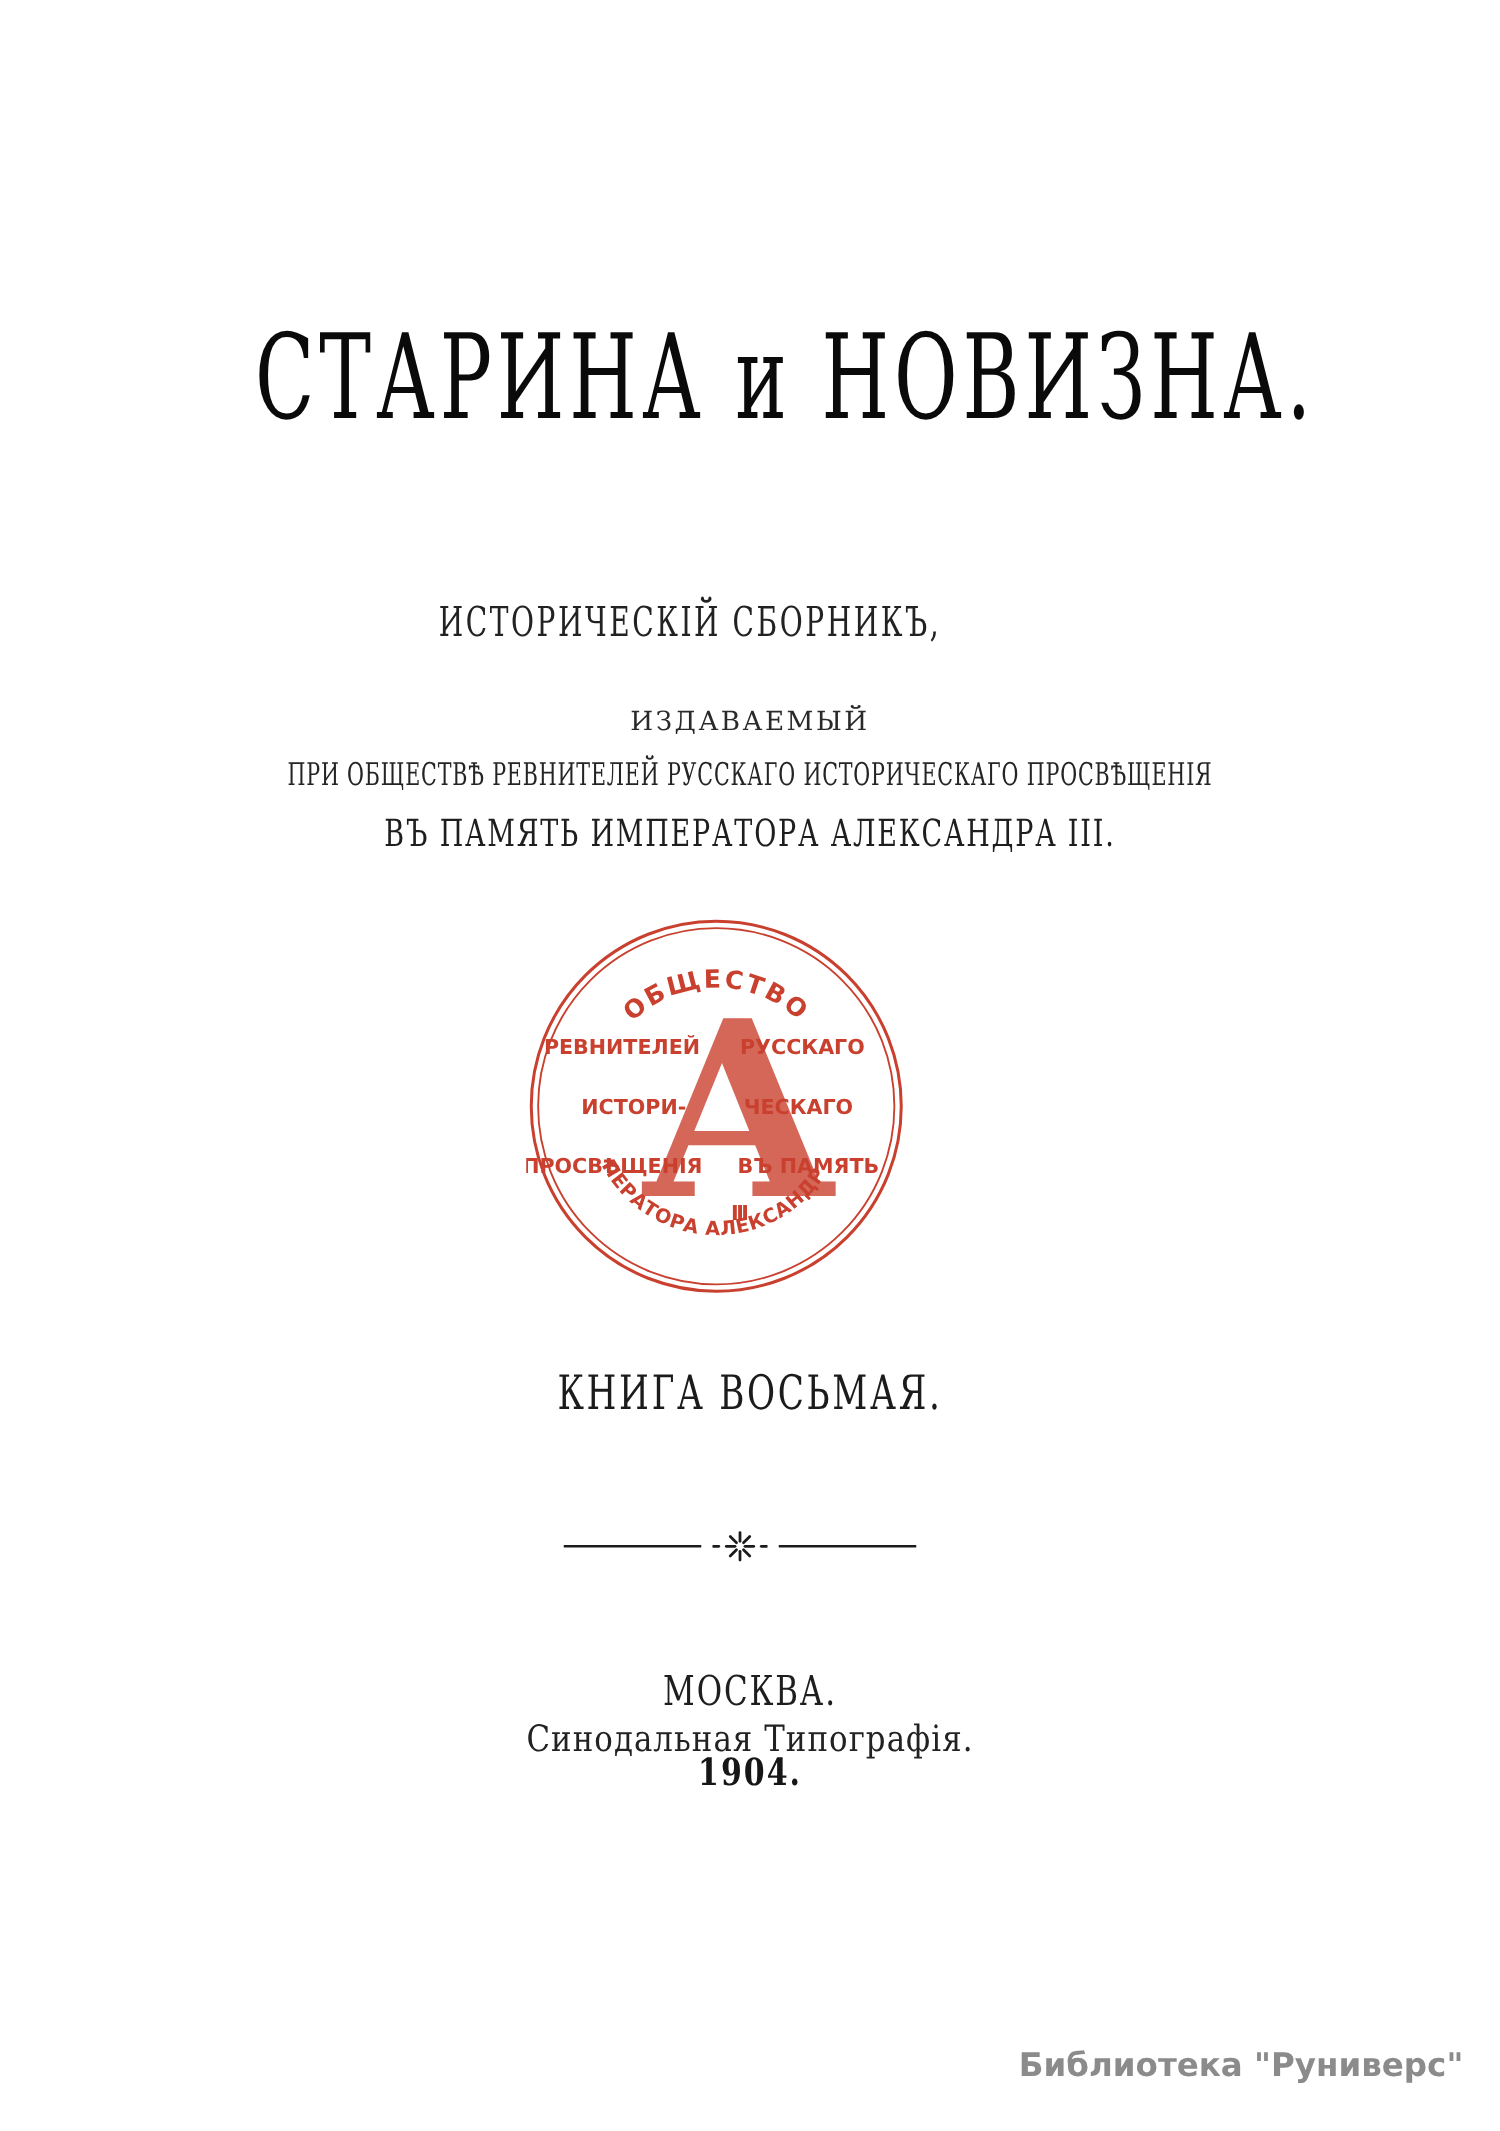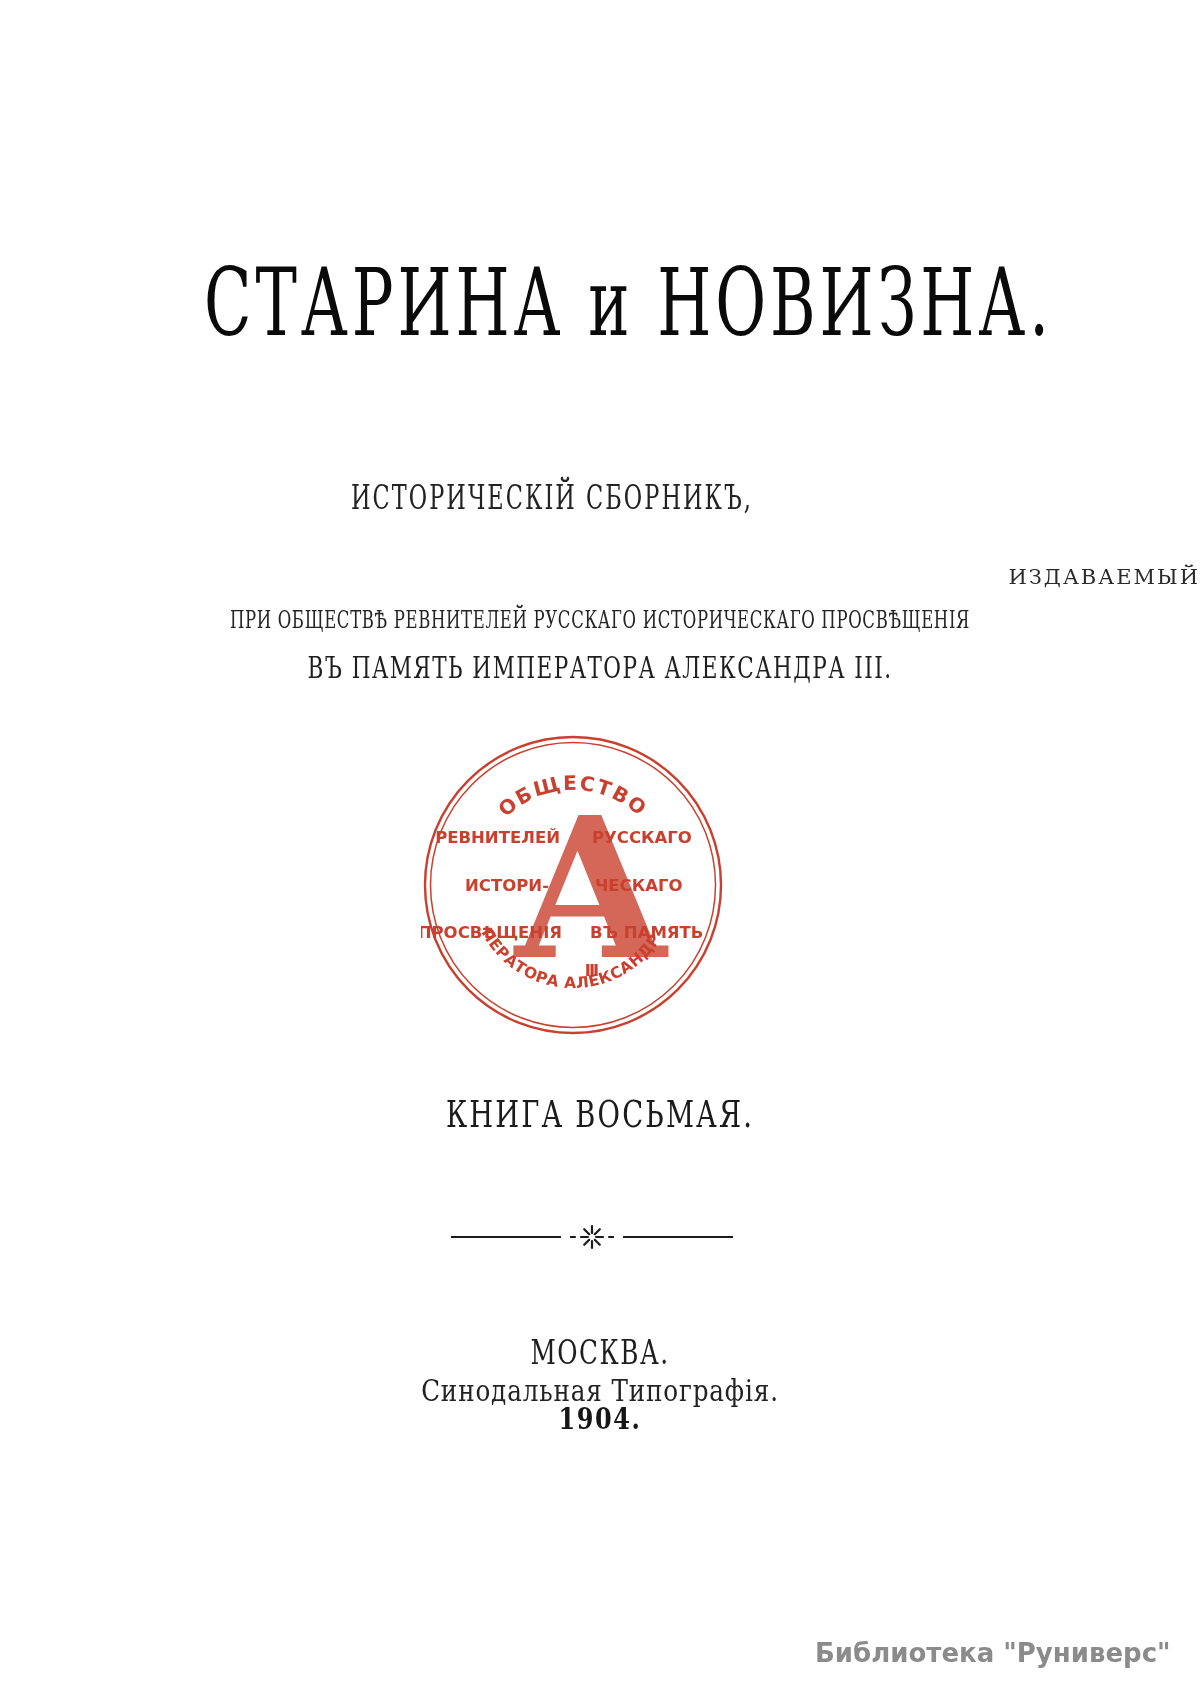--- a/index.html
+++ b/index.html
@@ -6,21 +6,21 @@
   body{
     width:1200px;height:1705px;position:relative;background:#ffffff;
     font-family:"DejaVu Serif","Liberation Serif",serif;overflow:hidden;
   }
   .t{
     position:absolute;left:0;width:1200px;text-align:center;line-height:1;
     color:#1c1c1c;white-space:nowrap;transform-origin:600px 50%;
   }
   .title{top:256px;font-size:94px;letter-spacing:6px;color:#0a0a0a;transform:scaleX(.66);}
   .subtitle{top:481px;font-size:33px;letter-spacing:3px;color:#222;transform:translateX(-48px) scaleX(.68);}
-  .izd{top:567px;font-size:21px;letter-spacing:2px;color:#2a2a2a;text-align:right;}
+  .izd{top:567px;font-size:21px;letter-spacing:2px;color:#2a2a2a;}
   .society{top:607px;font-size:25px;letter-spacing:1px;color:#242424;transform:scaleX(.66);}
   .memory{top:653px;font-size:30px;letter-spacing:2px;color:#1e1e1e;transform:scaleX(.72);}
   .kniga{top:1095px;font-size:38px;letter-spacing:3px;color:#1b1b1b;transform:scaleX(.72);}
   .moskva{top:1336px;font-size:33px;letter-spacing:2px;color:#1e1e1e;transform:scaleX(.75);}
   .printer{top:1377px;font-size:29px;letter-spacing:1px;color:#222;transform:scaleX(.85);}
   .year{top:1404px;font-size:30px;font-weight:bold;letter-spacing:2px;color:#161616;transform:scaleX(.8);}
   .stamp{position:absolute;left:421px;top:733px;width:304px;height:304px;}
   .srow{font-family:"DejaVu Sans","Liberation Sans",sans-serif;font-weight:bold;fill:#c9402e;font-size:16.5px;}
   .sarc{font-family:"DejaVu Sans","Liberation Sans",sans-serif;font-weight:bold;fill:#c9402e;}
   .smono{font-family:"DejaVu Serif","Liberation Serif",serif;font-weight:bold;fill:#cc4533;fill-opacity:.82;}

